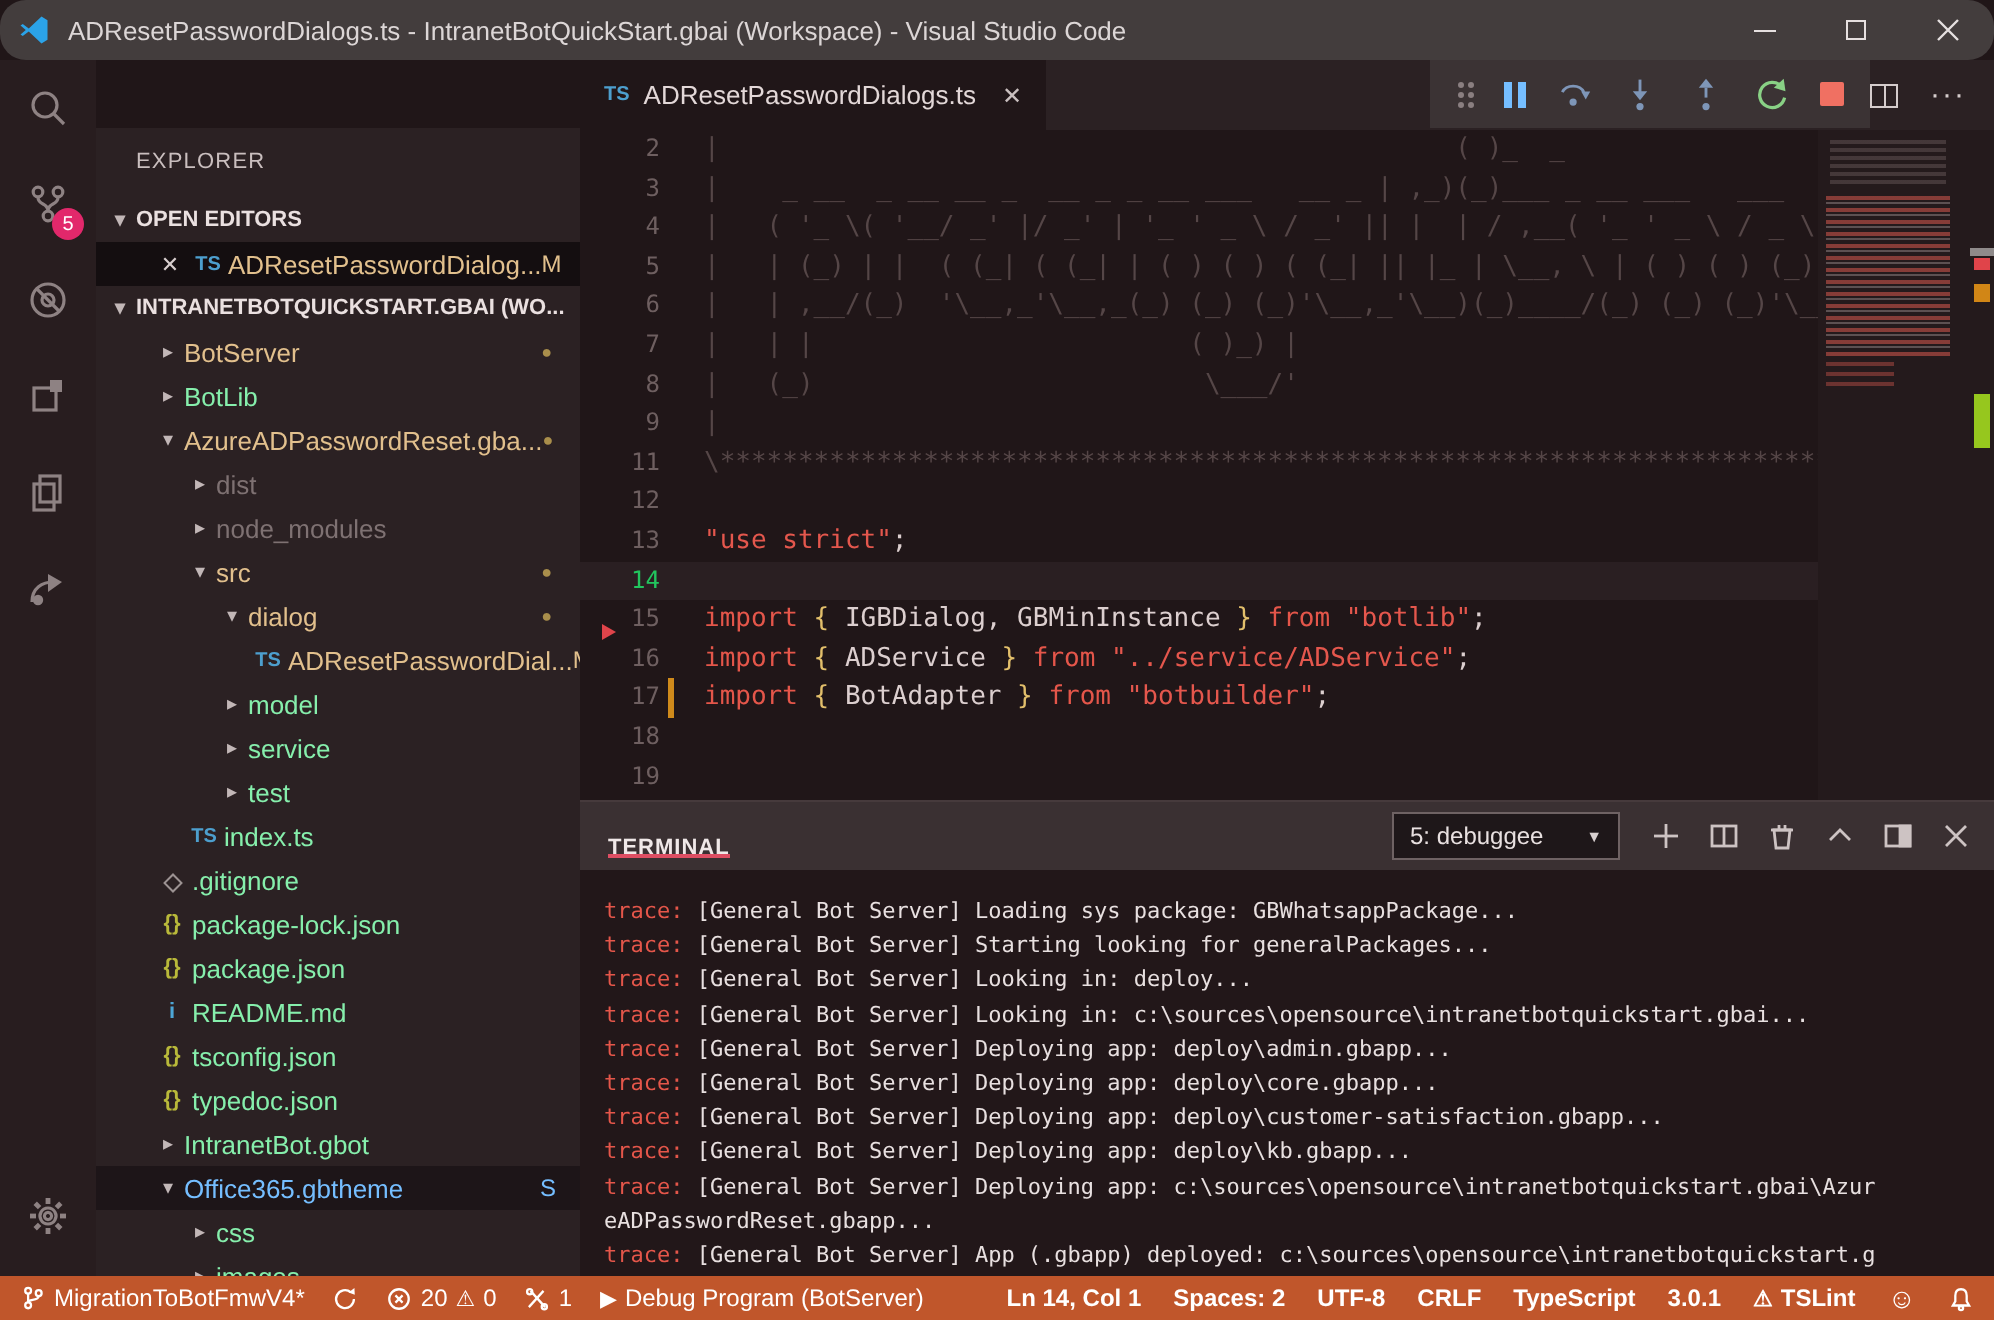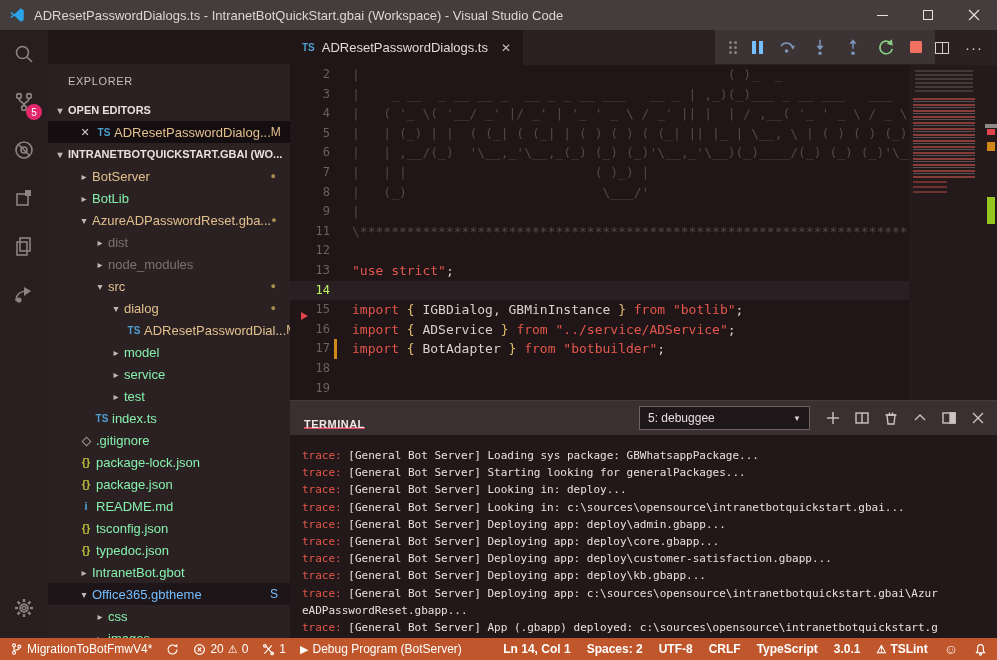--- a/index.html
+++ b/index.html
@@ -1,20 +1,20 @@
 <!DOCTYPE html>
 <html><head>
 <meta charset="utf-8">
 <style>
   * { margin:0; padding:0; box-sizing:border-box; }
   body { background:#111; font-family:"Liberation Sans", sans-serif; }
   .window { position:relative; width:997px; height:660px; background:#201618; overflow:hidden; }
 
   
-  .titlebar { height:30px; background:#433D3D; display:flex; align-items:center; color:#DCD6D6; font-size:13px; }
+  .titlebar { height:30px; background:#433D3D; display:flex; align-items:center; color:#DCD6D6; font-size:13px;border-radius:13px; }
   .vscode-logo { margin-left:8px; width:18px; height:18px; flex:none; }
   .title-text { margin-left:8px; white-space:nowrap; }
   .win-controls { margin-left:auto; display:flex; height:30px; }
   .win-btn { width:46px; height:30px; display:flex; align-items:center; justify-content:center; }
   .glyph-min { width:11px; border-top:1px solid #E6E0E0; }
   .glyph-max { width:10px; height:10px; border:1px solid #E6E0E0; }
 
   
   .main { display:flex; height:608px; }
 
@@ -61,41 +61,41 @@
   .pause-icon i { width:4px; height:13px; background:#75BEFF; }
   .stop-icon { width:12px; height:12px; background:#F07062; border-radius:1px; }
   .dbg svg { display:block; }
 
   
   .editor { height:335px; position:relative; overflow:hidden; font-family:"DejaVu Sans Mono", monospace; font-size:13px; }
   .cl { display:flex; height:19.6px; line-height:19.6px; white-space:pre; position:relative; }
   .cl .ln { width:40px; text-align:right; color:#6E5F60; flex:none; font-size:12px; }
   .cl .code { padding-left:22px; flex:1; }
   .cl.cur { background:#2A1F22; }
-  .cl.cur .ln { color:#bef264; }
+  .cl.cur .ln { color:#22c55e; }
   .tk-kw { color:#E4564A; } .tk-str { color:#E4574D; } .tk-br { color:#E2BF6B; }
   .tk-pln { color:#DCCFCF; } .tk-cmt { color:#554647; }
   .gitbar { position:absolute; left:44px; top:0; width:3px; height:100%; background:#CF8A1B; }
   .dbg-arrow { position:absolute; left:11px; top:247px; width:0; height:0; border-left:7px solid #E0444A; border-top:4px solid transparent; border-bottom:4px solid transparent; z-index:3; }
 
   .minimap { position:absolute; right:12px; top:0; width:76px; height:100%; background:#241A1C; z-index:2; }
   .mm-art  { position:absolute; top:5px;  left:6px; width:58px; height:24px;
              background:repeating-linear-gradient(180deg, rgba(165,145,145,.25) 0 2px, transparent 2px 4px); }
   .mm-code { position:absolute; top:33px; left:4px; width:62px; height:80px;
              background:repeating-linear-gradient(180deg, rgba(214,88,78,.55) 0 2px, transparent 2px 3px, rgba(222,206,206,.30) 3px 4px, transparent 4px 6px); }
   .mm-code2{ position:absolute; top:116px; left:4px; width:34px; height:14px;
              background:repeating-linear-gradient(180deg, rgba(214,88,78,.4) 0 2px, transparent 2px 5px); }
   .oruler { position:absolute; right:0; top:0; width:12px; height:100%; background:#241A1C; z-index:3; }
   .orm { position:absolute; }
 
   
   .panel { height:238px; display:flex; flex-direction:column; border-top:1px solid #463A3C; background:#221719; }
   .panel-header { height:34px; flex:none; display:flex; align-items:center; background:#3A3032; }
   .ptab { margin-left:14px; color:#F0E8E8; font-size:11px; font-weight:bold; letter-spacing:.5px; height:22px; line-height:34px; border-bottom:2px solid #DE4E63; }
-  .pdrop { margin-left:auto; width:171px; height:24px; background:#1E1719; border:1px solid #6E6263; color:#E8E0E0; font-size:12px; display:flex; align-items:center; padding:0 8px; }
+  .pdrop { margin-left:auto; width:114px; height:24px; background:#1E1719; border:1px solid #6E6263; color:#E8E0E0; font-size:12px; display:flex; align-items:center; padding:0 8px; }
   .pdrop .caret { margin-left:auto; font-size:8px; color:#D8D0D0; }
   .picons { display:flex; align-items:center; gap:15px; padding:0 12px 0 16px; }
   .picons svg { display:block; stroke:#CDC3C3; fill:none; stroke-width:1.4; }
   .terminal { flex:1; padding:12px 0 0 12px; font-family:"DejaVu Sans Mono", monospace; font-size:11px; line-height:17.2px; color:#E8E0E0; white-space:pre; overflow:hidden; }
   .trace { color:#E4564A; }
 
   
   .statusbar { height:22px; background:#C0562B; color:#FFF; display:flex; align-items:center; font-size:12px; padding:0 10px; }
   .sb-item { display:flex; align-items:center; gap:4px; margin-right:14px; white-space:nowrap; }
   .sb-right { margin-left:auto; display:flex; align-items:center;font-weight:bold; }

